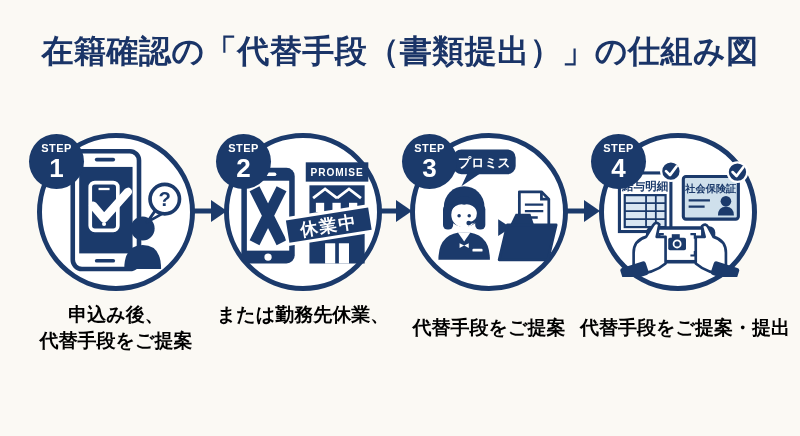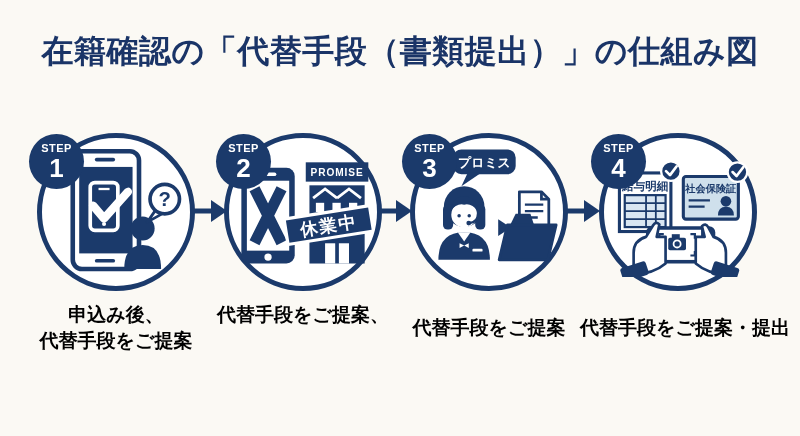--- a/index.html
+++ b/index.html
@@ -89,21 +89,21 @@
           <rect x="99" y="104" width="11" height="22" fill="#fff"></rect>
           <rect x="114" y="104" width="11" height="22" fill="#fff"></rect>
           <g transform="rotate(-9 104 84)">
             <rect x="56" y="70" width="94" height="28" fill="#1b3a6b" stroke="#fff" stroke-width="3.5"></rect>
             <text x="103" y="91" text-anchor="middle" font-size="19" letter-spacing="2" fill="#fff">休業中</text>
           </g>
         </g>
       </svg>
     </div>
     <div class="caption">
-      <span>代替手段をご提案、</span><br>
+      <span>または勤務先休業、</span><br>
     </div>
   </div>
 
   <div class="col col3">
     <div class="circle">
       <div class="badge">
         <span class="stp">STEP</span>
         <span class="num">3</span>
       </div>
       <svg width="138" height="132" viewBox="0 0 150 140">

